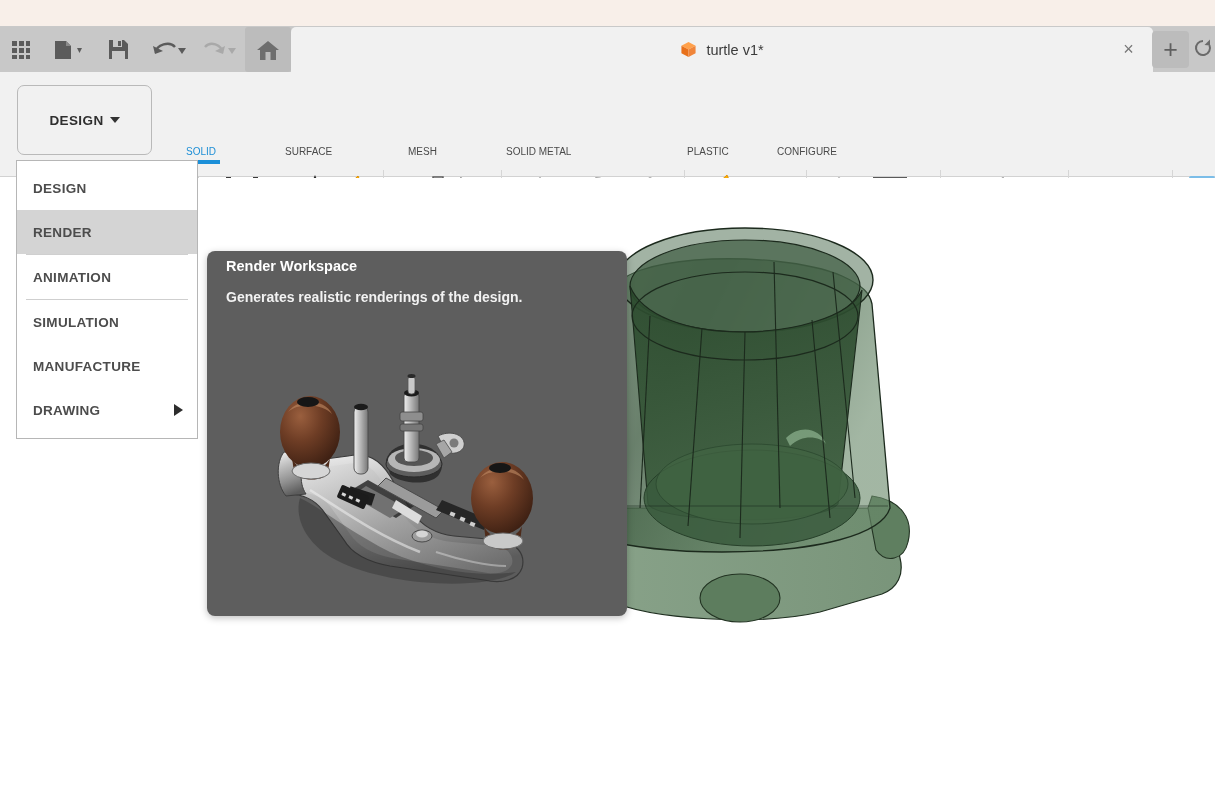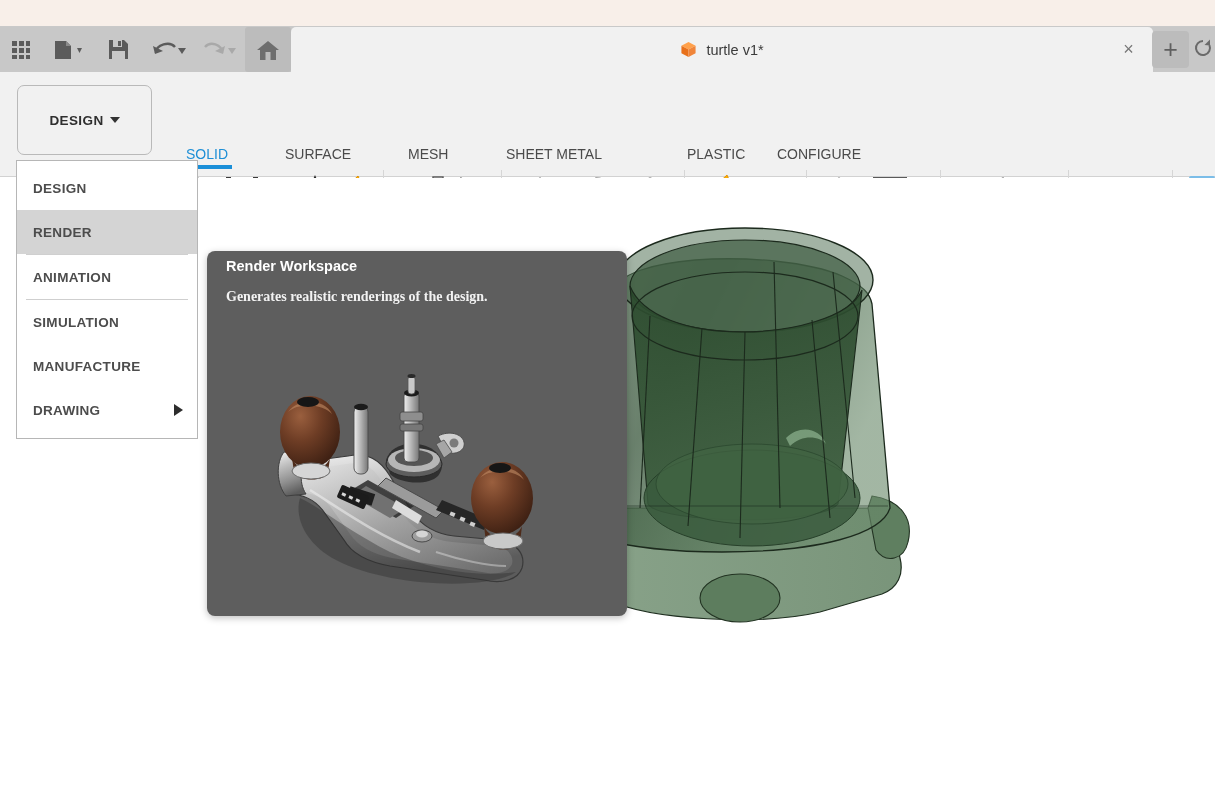--- a/index.html
+++ b/index.html
@@ -74,21 +74,21 @@
     gap: 6px; font-size: 13.5px; font-weight: bold; color: #2f2f2f;
     letter-spacing: .4px;
     z-index: 30;
   }
   .caret-d { width: 0; height: 0; border-left: 5px solid transparent;
              border-right: 5px solid transparent; border-top: 6px solid #333; }
 
   
   .ribbon-tabs { position: absolute; left: 0; top: 74px; width: 1215px; height: 22px; }
   .rtab {
-    position: absolute; top: 0; font-size: 14px; color: #4a4a4a;
+    position: absolute; top: 0; font-size: 10px; color: #4a4a4a;
     white-space: nowrap;
   }
   .rtab.active { color: #1e8fd6; }
   .rtab.active .uline {
     position: absolute; left: -4px; right: -4px; bottom: -7px; height: 4px;
     background: #1b8fd8;
   }
 
   
   .panel { position: absolute; top: 96px; height: 72px; }
@@ -160,21 +160,21 @@
     z-index: 50;
     box-shadow: 0 2px 7px rgba(0,0,0,.25);
     overflow: hidden;
   }
   .tt-title {
     position: absolute; left: 19px; top: 7px;
     font-size: 14.5px; font-weight: bold; color: #ffffff;
   }
   .tt-desc {
     position: absolute; left: 19px; top: 38px;
-    font-size: 14px; font-weight: bold; color: #f2f2f2; font-family: Liberation Serif, serif;
+    font-size: 14px; font-weight: bold; color: #f2f2f2;
   }
   .tt-img { position: absolute; left: 33px; top: 89px; width: 340px; height: 250px; }
 
   
   .viewport {
     position: absolute; left: 0; top: 178px; width: 1215px; height: 632px;
     background: #ffffff; z-index: 5;
   }
   .model { position: absolute; left: 490px; top: 30px; }
 </style>
@@ -259,21 +259,21 @@
 
   <div class="ribbon">
 
     <div class="ribbon-tabs">
       <div class="rtab active" style="left:186px;">
         <span>SOLID</span>
         <span class="uline"></span>
       </div>
       <div class="rtab" style="left:285px;">SURFACE</div>
       <div class="rtab" style="left:408px;">MESH</div>
-      <div class="rtab" style="left:506px;">SHEET METAL</div>
+      <div class="rtab" style="left:506px;">SOLID METAL</div>
       <div class="rtab" style="left:687px;">PLASTIC</div>
       <div class="rtab" style="left:777px;">CONFIGURE</div>
     </div>
 
     <div class="panel" style="left:164px; width:212px;">
       <div class="panel-icons" style="padding-left:4px;">
         <span class="ico">
           <svg width="48" height="48" viewBox="0 0 48 48">
             <path d="M9 15 C16 6, 34 6, 40 14" stroke="#333" stroke-width="1.6" fill="none"></path>
             <path d="M6 11 L12 10 L10 18 z" fill="#333"></path>

